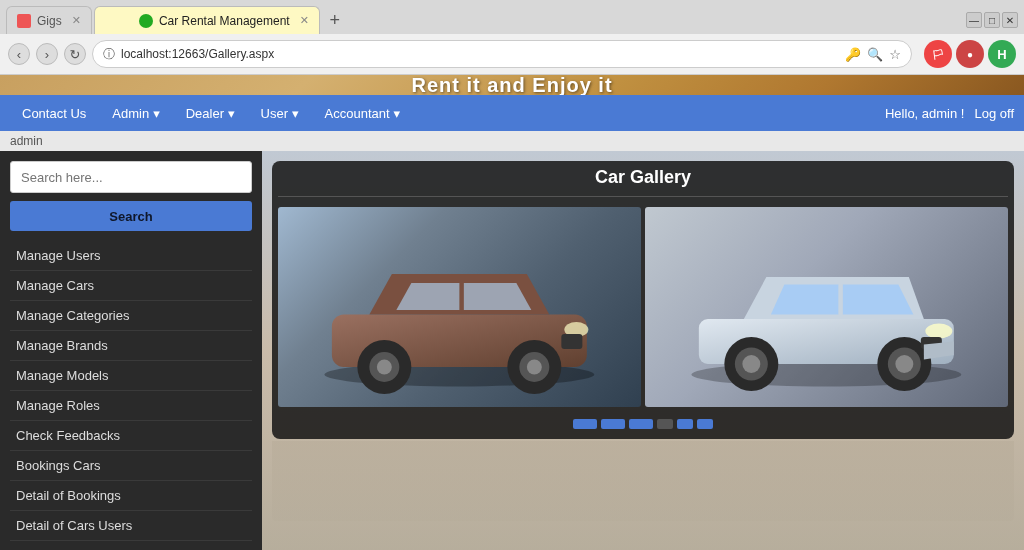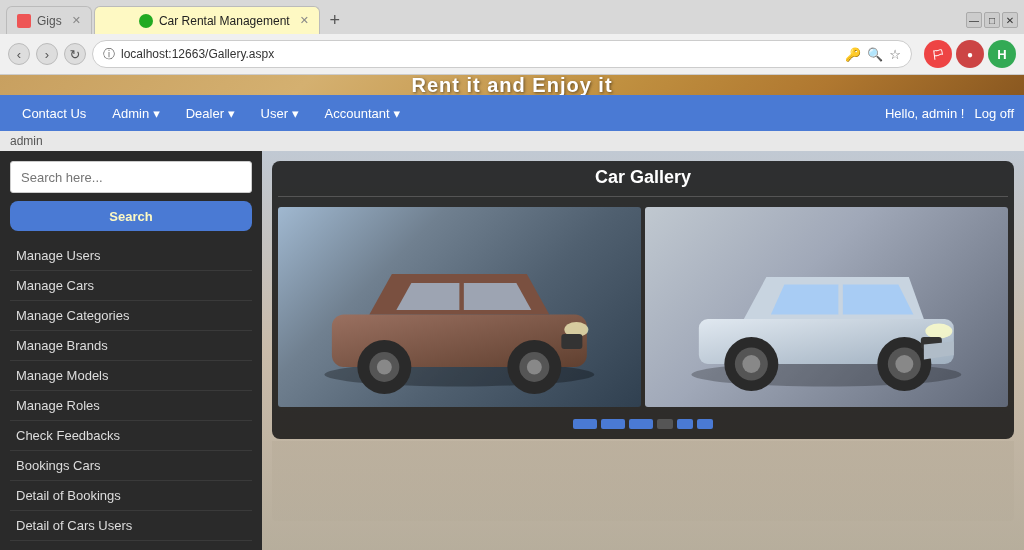--- a/index.html
+++ b/index.html
@@ -46,21 +46,21 @@
     
     .breadcrumb { background: #e8e8e8; padding: 3px 10px; font-size: 12px; color: #555; height: 22px; display: flex; align-items: center; }
 
     
     .main-content { display: flex; flex: 1; background: #c0c0c0; }
 
     
     .sidebar { width: 262px; background: #2a2a2a; padding: 10px; flex-shrink: 0; }
     .search-input-wrap { margin-bottom: 8px; }
     .search-input { width: 100%; height: 32px; padding: 0 10px; border: 1px solid #ccc; border-radius: 3px; font-size: 13px; background: white; color: #999; }
-    .search-btn { width: 100%; height: 30px; background: #4a7ad4; color: #fef9c3; border: none; border-radius: 8px; cursor: pointer; font-size: 13px; font-weight: bold; }
+    .search-btn { width: 100%; height: 30px; background: #4a7ad4; color: #0f172a; border: none; border-radius: 3px; cursor: pointer; font-size: 13px; font-weight: bold; }
     .sidebar-menu { margin-top: 10px; }
     .sidebar-menu-item { color: #ddd; padding: 7px 6px; cursor: pointer; font-size: 13px; border-bottom: 1px solid #3a3a3a; }
 
     
     .content-area { flex: 1; padding: 10px; background: linear-gradient(180deg, #b0b8c8 0%, #a0a8b8 100%); position: relative; overflow: hidden; }
     .content-bg { position: absolute; top: 0; left: 0; right: 0; bottom: 0; background: linear-gradient(180deg, #c8d0d8 0%, #d8c0a0 50%, #c0b090 100%); opacity: 0.7; }
 
     .gallery-panel { position: relative; z-index: 1; background: rgba(20,20,20,0.85); border-radius: 8px; padding: 6px; }
     .gallery-title { color: white; text-align: center; font-size: 18px; font-weight: bold; margin-bottom: 8px; }
     .gallery-divider { border: none; border-top: 1px solid #555; margin-bottom: 10px; }

